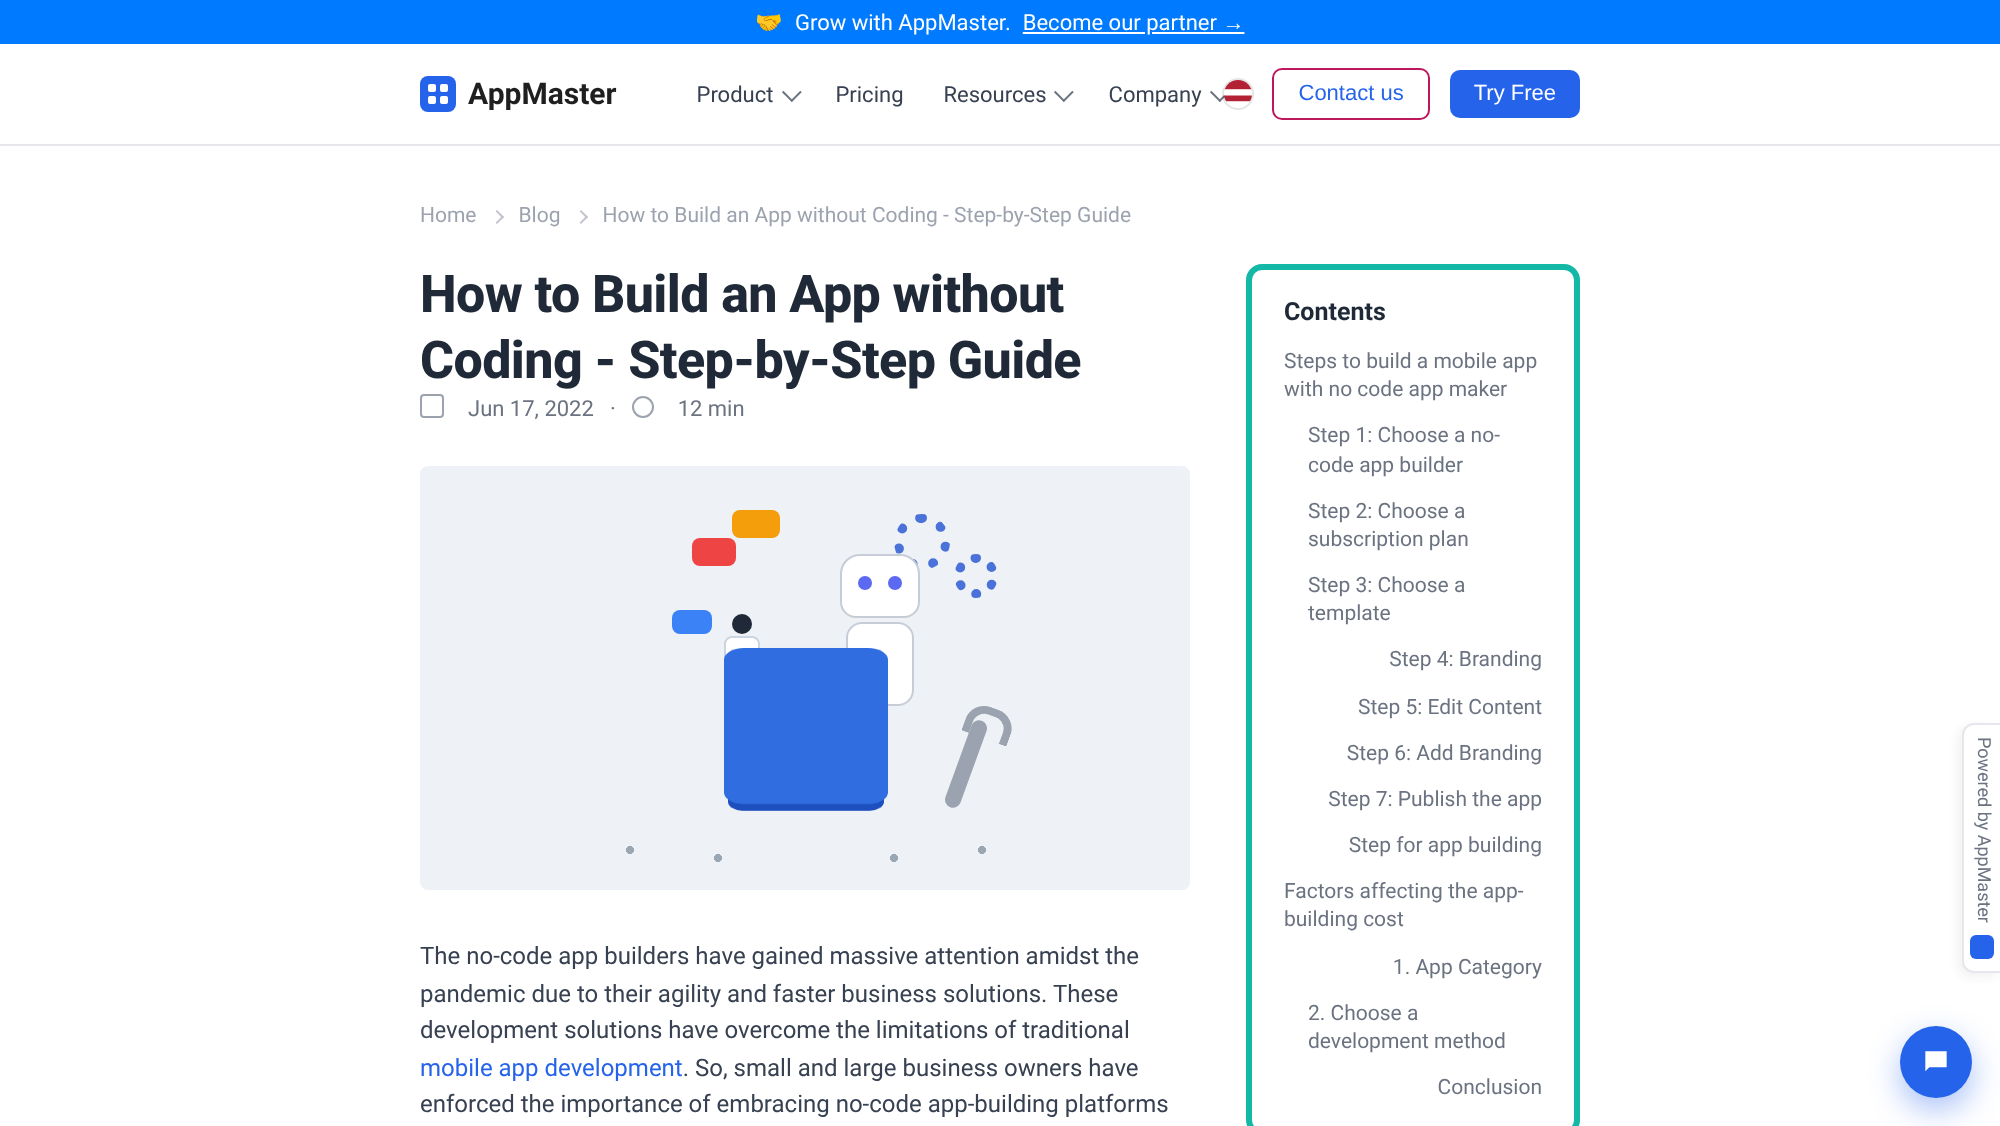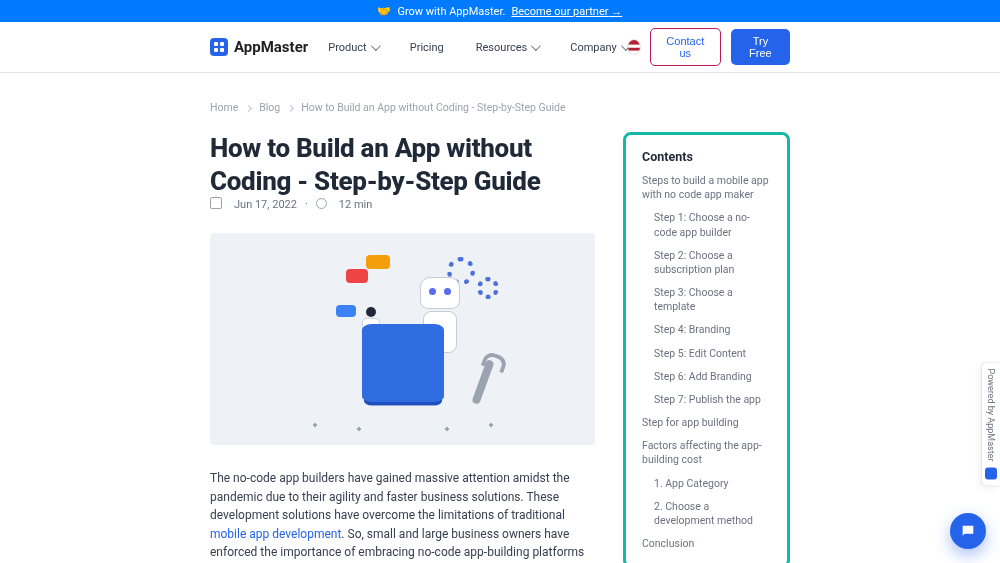--- a/index.html
+++ b/index.html
@@ -37,21 +37,21 @@
     padding: 0 210px;
     position: relative;
   }
   .logo { display: flex; align-items: center; gap: 6px; font-weight: 700; font-size: 15px; color: #1f1f1f; }
   .logo-mark {
     width: 18px; height: 18px; border-radius: 4px; background: #2563eb; display:flex;align-items:center;justify-content:center;
   }
   .logo-mark span{display:grid;grid-template-columns:4px 4px;grid-gap:2px;}
   .logo-mark b{width:4px;height:4px;background:#fff;border-radius:1px;}
   .nav {
-    display: flex; gap: 32px; margin-left: 20px;
+    display: flex; gap: 20px; margin-left: 40px;
   }
   .nav-item { font-size: 11px; color: #374151; display:flex; align-items:center; gap:4px; cursor:pointer;}
   .chev::after{content:"";display:inline-block;width:6px;height:6px;border-right:1.2px solid #6b7280;border-bottom:1.2px solid #6b7280;transform:rotate(45deg) translateY(-2px);}
   .header-right { margin-left:auto; display:flex; align-items:center; gap:10px;}
   .flag { width:14px;height:14px;border-radius:50%;background:
     linear-gradient(#b22234, #b22234) 0 0/100% 33% no-repeat,
     linear-gradient(#fff,#fff) 0 33%/100% 34% no-repeat,
     linear-gradient(#b22234,#b22234) 0 67%/100% 33% no-repeat;
     position:relative; outline:1px solid rgba(0,0,0,.1);
   }
@@ -113,21 +113,21 @@
       radial-gradient(circle 2px at 90% 80%, #9aa6b2 98%, transparent);
   }
 
   .body-text{margin-top:24px;font-size:12px;line-height:1.55;color:#374151;}
   .body-text a{color:#2563eb;text-decoration:none;}
 
   
   .sidebar{flex:1;}
   .toc{border:3px solid #14b8a6;border-radius:8px;padding:14px 16px;}
   .toc h3{font-size:12.5px;font-weight:700;margin-bottom:10px;}
-  .toc-list{list-style:none;display:flex;flex-direction:column;gap:9px;}
+  .toc-list{list-style:none;display:flex;flex-direction:column;gap:9px;align-items:flex-end;}
   .toc-list li{font-size:10.5px;color:#6b7280; line-height:1.35; cursor:pointer;}
   .toc-list .sub{padding-left:12px;}
 
   
   .powered-tab{
     position:absolute; right:0; top:424px; transform: translateY(-50%);
     background:#fff;border:1px solid #e5e7eb;border-right:none;border-radius:6px 0 0 6px;
     writing-mode: vertical-rl; font-size:9px; color:#6b7280; padding:6px 3px;
     box-shadow: -2px 2px 6px rgba(0,0,0,.06);
     display:flex;align-items:center;gap:6px;

